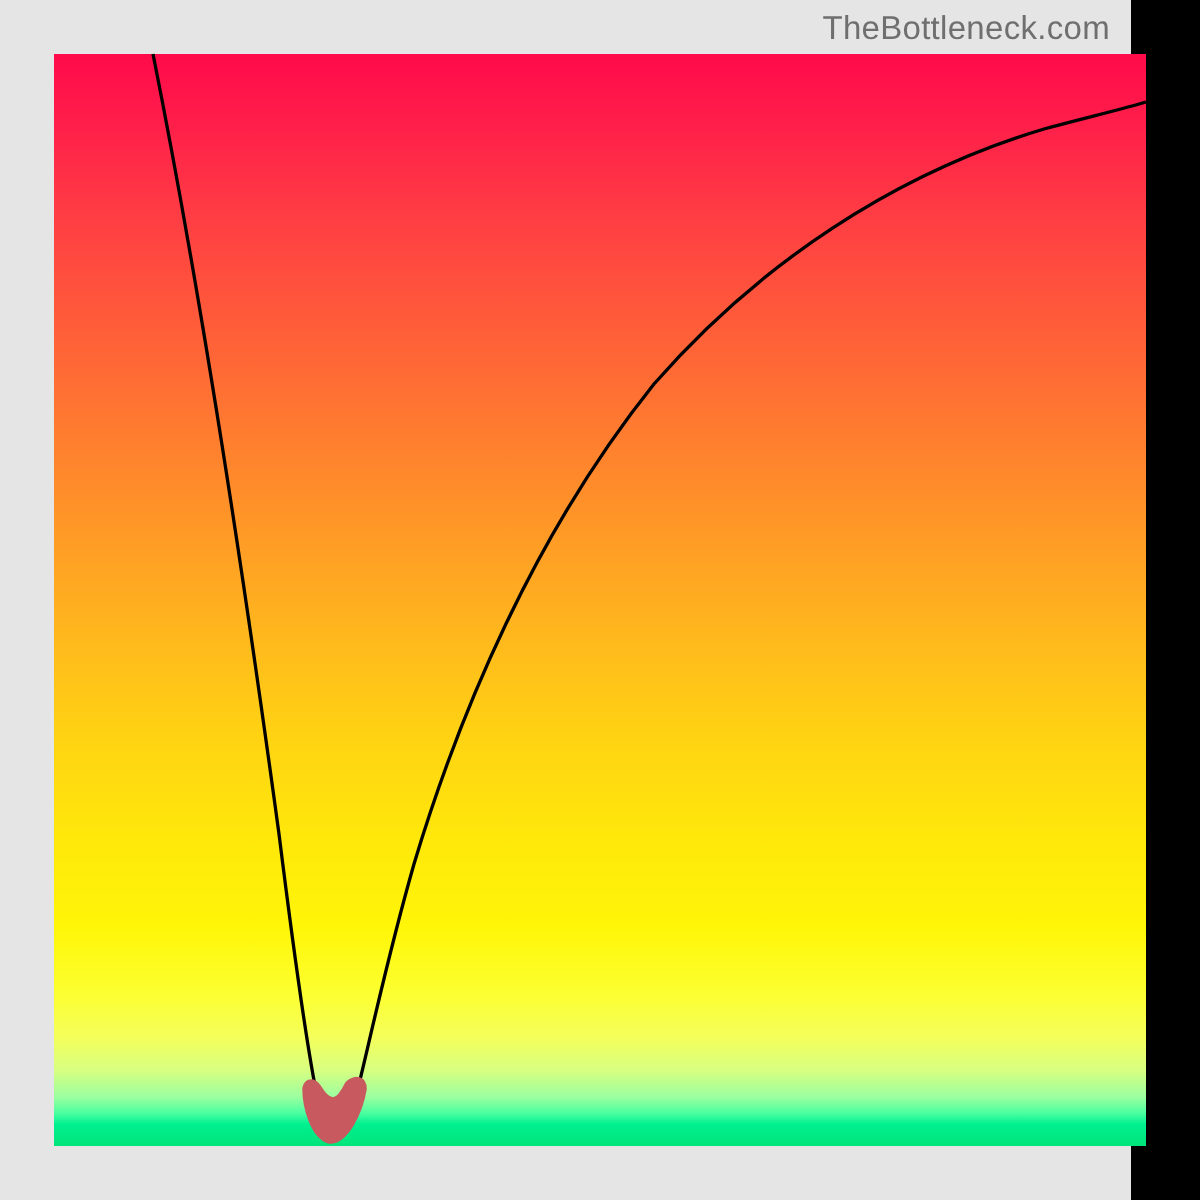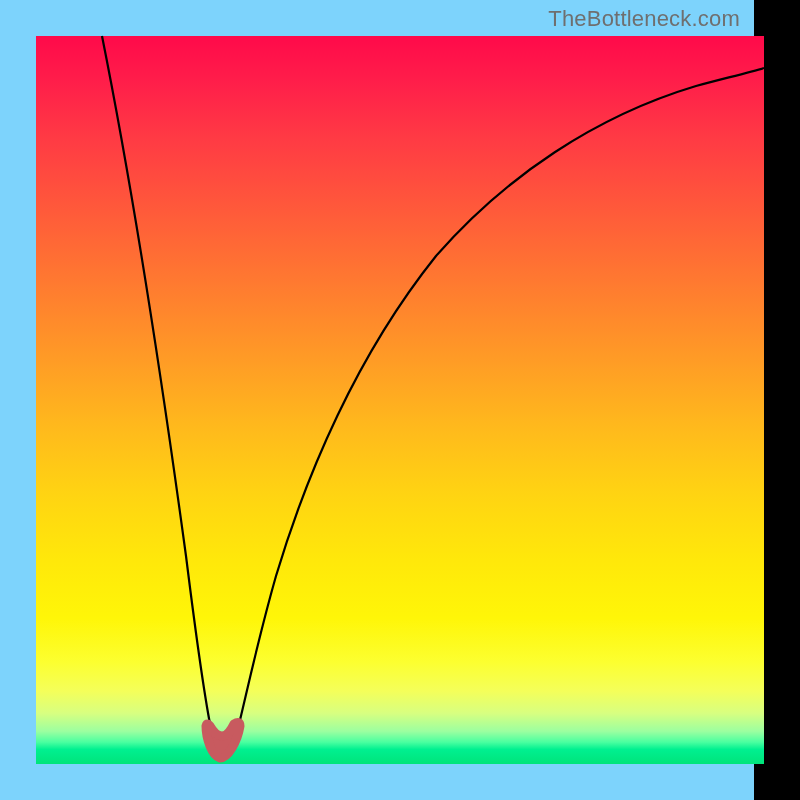--- a/index.html
+++ b/index.html
@@ -10,21 +10,21 @@
     background: #000;
     overflow: hidden;
     font-family: Arial, Helvetica, sans-serif;
   }
   .frame {
     position: absolute;
     left: 0;
     top: 0;
     width: 754px;
     height: 800px;
-    background: #7dd3fc;
+    background: #e5e5e5;
   }
   .plot {
     position: absolute;
     left: 36px;
     top: 36px;
     width: 728px;
     height: 728px;
     
     background: linear-gradient(to bottom,
        #ff0a4a 0%,

